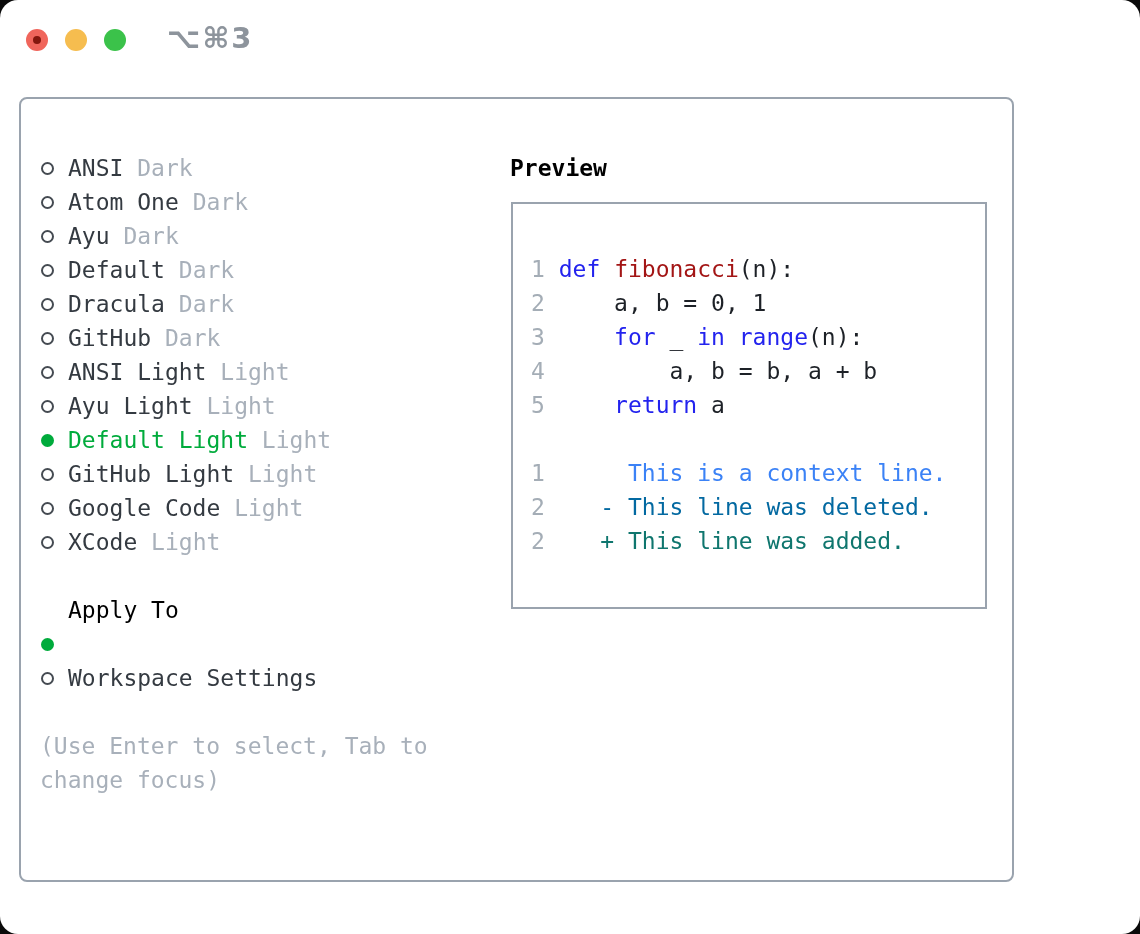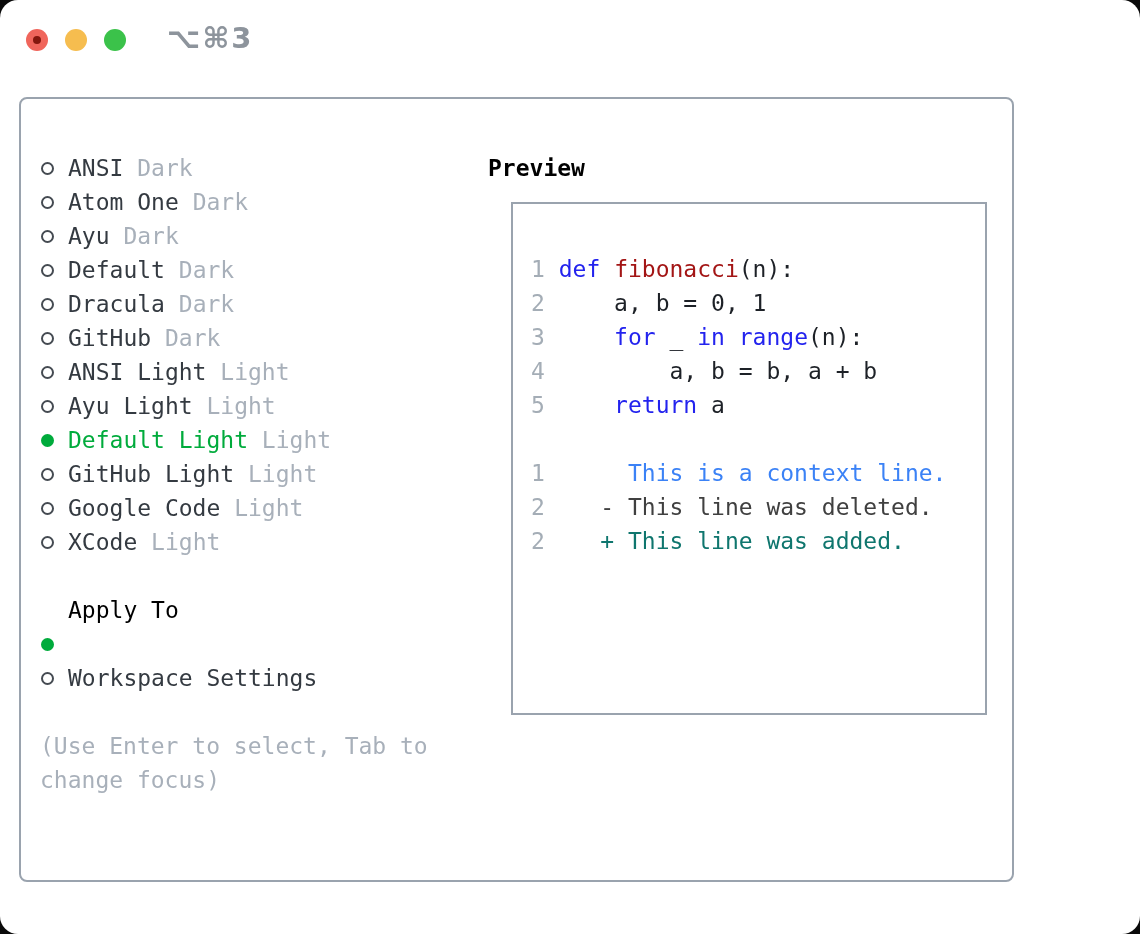--- a/index.html
+++ b/index.html
@@ -33,32 +33,32 @@
          border:2.5px solid #454b52;border-radius:50%;vertical-align:middle;
          margin:-3px 14px 0 1px;}
   .radio.on{border-color:#00ab3c;background:#00ab3c;}
   .t-name{color:#343a41;}
   .t-name.sel{color:#00ab3c;margin-top:36px;}
   .t-variant{color:#a8b0ba;}
   .apply-hdr{color:#000;padding-left:28px;}
   .hint{color:#a8b0ba;}
 
   
-  .preview-hdr{position:absolute;left:467px;top:52px;height:34px;line-height:34px;
+  .preview-hdr{position:absolute;left:489px;top:52px;height:34px;line-height:34px;
                font-size:23px;font-weight:700;color:#000;}
-  .preview-box{position:absolute;left:490px;top:103px;width:476px;height:513px;
+  .preview-box{position:absolute;left:490px;top:103px;width:476px;height:407px;
                box-sizing:border-box;border:2px solid #9aa3ae;background:#fff;}
   .code{padding:48px 0 0 18px;font-size:23px;}
   .code-line{height:34px;line-height:34px;white-space:pre;}
   .num{color:#a4adb6;}
   .tk-pl{color:#1d2127;}
   .tk-kw{color:#2323ee;}
   .tk-fn{color:#a31515;}
   .tk-ctx{color:#3b82f6;}
-  .tk-del{color:#404040;}
+  .tk-del{color:#0369a1;}
   .tk-add{color:#0f766e;}
 </style>
 </head>
 <body>
 
 <div class="stage">
   <div class="screen">
 
     <div class="traffic">
       <span class="light red"></span>

